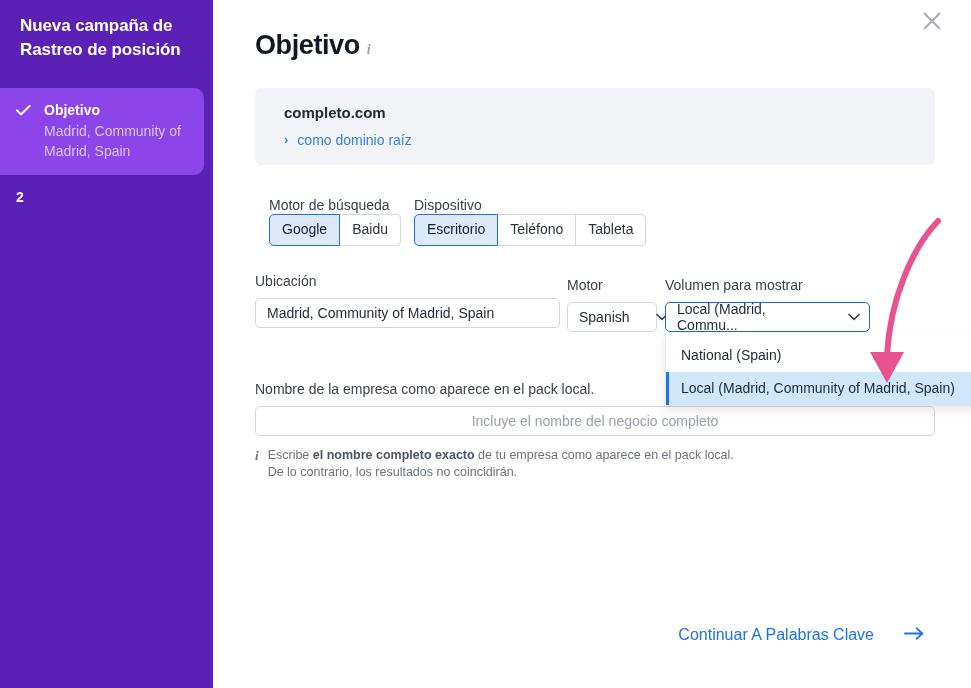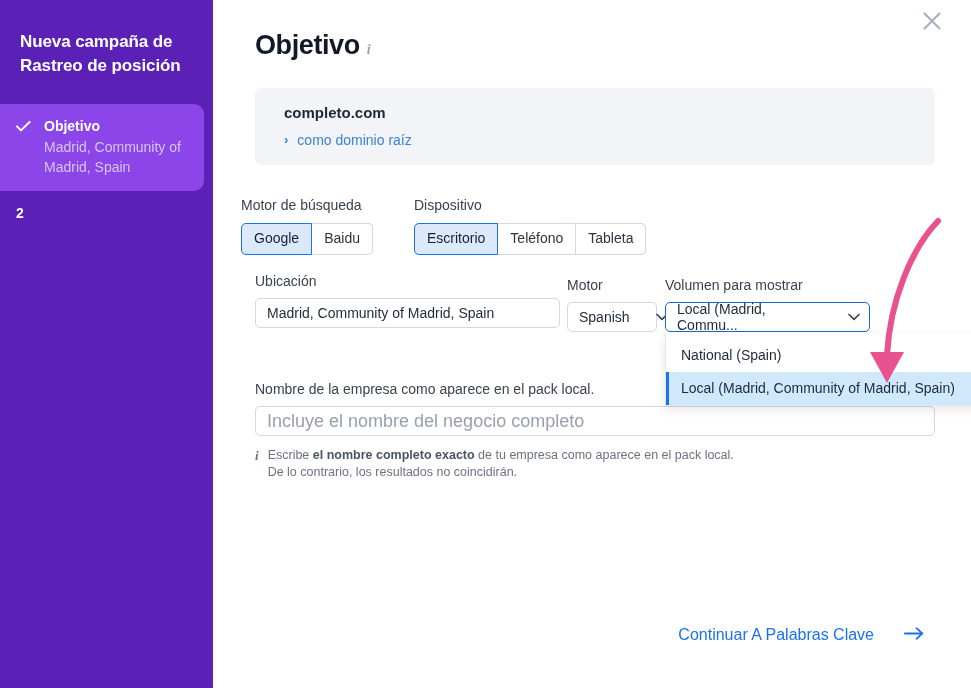--- a/index.html
+++ b/index.html
@@ -12,21 +12,21 @@
   #root { position: relative; width: 971px; height: 688px; }
 
   
   .sidebar {
     position: absolute; left: 0; top: 0;
     width: 213px; height: 688px;
     background: #5b21b6;
     color: #ffffff;
   }
   .sidebar-title {
-    padding: 30px 20px 0 20px;
+    padding: 14px 20px 0 20px;
     font-size: 17px; font-weight: bold;
     line-height: 24px;
     letter-spacing: -0.1px;
   }
   .steps { margin-top: 26px; }
   .step {
     display: flex;
     padding: 12px 16px 14px 16px;
     gap: 11px;
   }
@@ -96,26 +96,25 @@
     margin-top: 8px;
   }
   .domain-sub .chev { color: #2b7de9; font-size: 13px; font-weight: bold; line-height: 16px; }
   .domain-sub .lnk { font-size: 14px; color: #3b82d6; line-height: 18px; }
 
   
   .fld-label {
     font-size: 14px; color: #39424e; line-height: 18px;
   }
 
-  .row-engine { position: absolute; left: 28px; top: 196px; }
+  .row-engine { position: absolute; left: 56px; top: 196px; }
   .row-device { position: absolute; left: 201px; top: 196px; }
 
   .seg {
     display: inline-flex;
-    margin-top: 9px;
     border-radius: 5px;
     background: #e5e5e5;
   }
   .seg-btn {
     font-size: 14px; line-height: 17px;
     padding: 6px 12px 7px 12px;
     border: 1px solid #d3d7de;
     border-right: none;
     color: #2d3440;
     background: #ffffff;
@@ -163,25 +162,26 @@
   .sel-box.lang { width: 90px; }
   .sel-box.vol  { width: 205px; border-color: #1669d4; }
   .caret { color: #3c4450; font-size: 11px; line-height: 11px; }
 
   .biz-block { position: absolute; left: 42px; top: 356px; margin-top: 24px; }
   .biz-input {
     margin-top: 8px;
     width: 680px; height: 30px;
     border: 1px solid #d3d7de;
     border-radius: 5px;
-    font-size: 18px;
+    font-size: 14px;
     padding: 0 11px;
     font-family: "Liberation Sans", sans-serif;
     background: #ffffff;
     color: #1f2937;
+    text-align: center;
   }
   .biz-input::placeholder { color: #98a0ac; }
   .hint {
     display: flex; gap: 9px; margin-top: 11px;
   }
   .hint-i {
     font-family: "Liberation Serif", serif;
     font-style: italic; font-weight: bold;
     font-size: 13px; color: #6b7280;
     line-height: 17px; flex: 0 0 auto;

